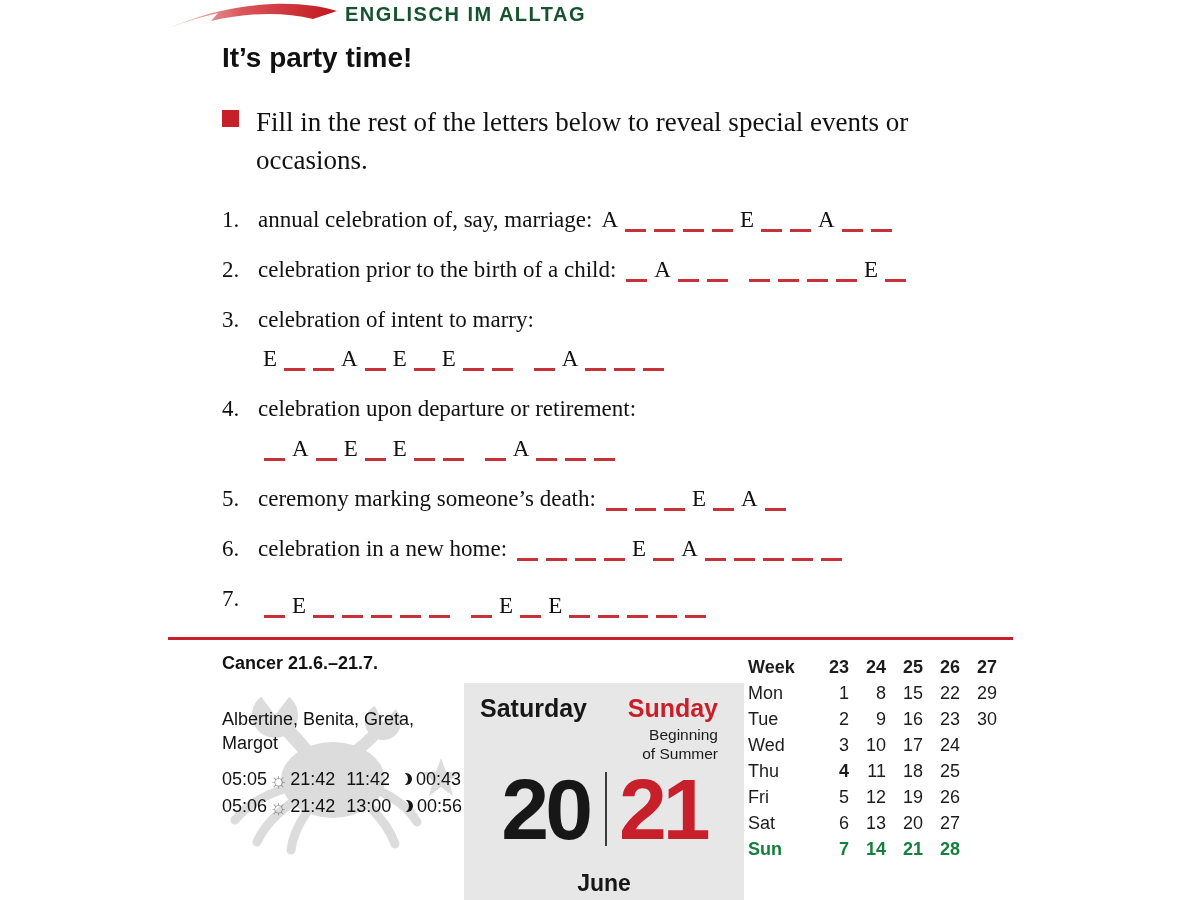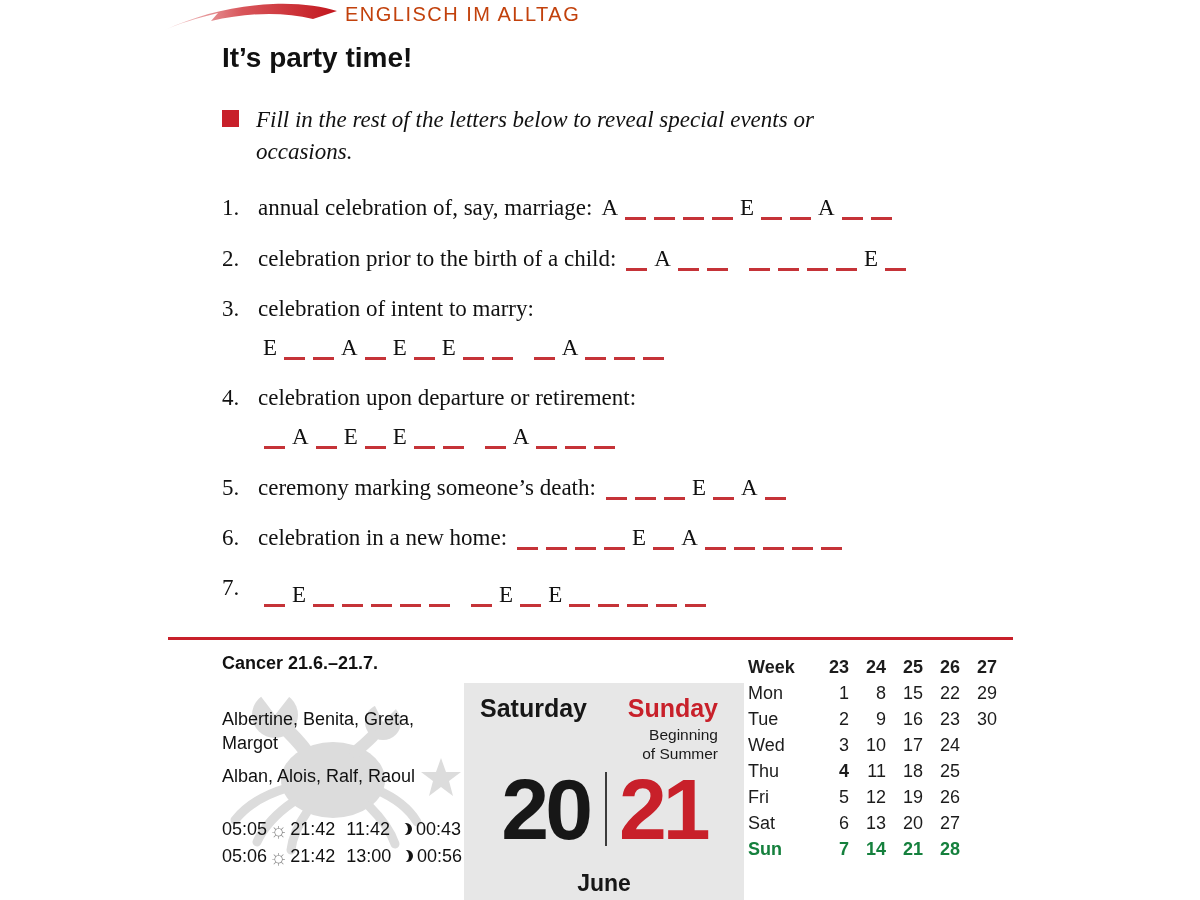--- a/index.html
+++ b/index.html
@@ -3,31 +3,31 @@
 <meta charset="utf-8">
 <style>
   html,body { margin:0; padding:0; }
   body {
     width:1200px; height:900px; position:relative; overflow:hidden;
     background:#ffffff; font-family:"Liberation Sans", sans-serif; color:#111;
   }
 
   
   .swoosh { position:absolute; left:163px; top:2px; }
-  .brand { position:absolute; left:345px; top:3px; font-size:20px; font-weight:normal;
-           color:#c2410c; letter-spacing:1.5px; }
+  .brand { position:absolute; left:345px; top:3px; font-size:20px; font-weight:bold;
+           color:#14532d; letter-spacing:1.5px; }
 
   
   .exercise { position:absolute; left:222px; top:42px; width:810px;
               font-family:"Liberation Serif", serif; }
   .page-title { font-family:"Liberation Sans", sans-serif; font-size:28px;
                 font-weight:bold; color:#111; margin:0 0 30px 0; }
   .instruction { display:flex; gap:17px; margin-bottom:24px; }
   .bullet { width:17px; height:17px; background:#c8202a; margin-top:6px; flex:none; }
-  .instruction-text { font-style:italic; font-size:23px; line-height:1.4; width:655px; }
+  .instruction-text { font-size:27px; line-height:1.4; width:655px; }
 
   .puzzle-item { display:flex; font-size:23px; line-height:1.4; margin-bottom:18px; }
   .item-num { width:36px; flex:none; }
   .item-body { flex:1; }
   .clue { margin-right:6px; }
   .pattern-block { margin-top:7px; padding-left:2px; }
   .letter { margin:0 3px; }
   .blank { display:inline-block; width:21px; border-bottom:3px solid #c53338;
            vertical-align:-5px; margin:0 4px; }
   .word-gap { display:inline-block; width:13px; }
@@ -160,21 +160,20 @@
   <path d="M88,122 Q62,140 52,162" stroke-width="9" fill="none" stroke-linecap="round"></path>
   <path d="M102,132 Q88,152 86,170" stroke-width="9" fill="none" stroke-linecap="round"></path>
   <path d="M172,110 Q200,122 212,142" stroke-width="9" fill="none" stroke-linecap="round"></path>
   <path d="M164,126 Q184,146 190,164" stroke-width="9" fill="none" stroke-linecap="round"></path>
   <polygon points="236,78 241,92 256,92 244,101 248,116 236,107 224,116 228,101 216,92 231,92" stroke="none"></polygon>
 </svg>
 
 <div class="cal-left">
   <div class="zodiac">Cancer 21.6.–21.7.</div>
   <div class="names1">Albertine, Benita, Greta, Margot</div>
-  <div class="names2">Alban, Alois, Ralf, Raoul</div>
   <div id="sun-moon">
       <div class="sm-line">
         <span>05:05</span>
         <span class="sun-glyph">☼</span>
         <span>21:42</span>
         <span class="sm-gap"></span>
         <span>11:42</span>
         <span class="moon-glyph"></span>
         <span>00:43</span>
       </div>

